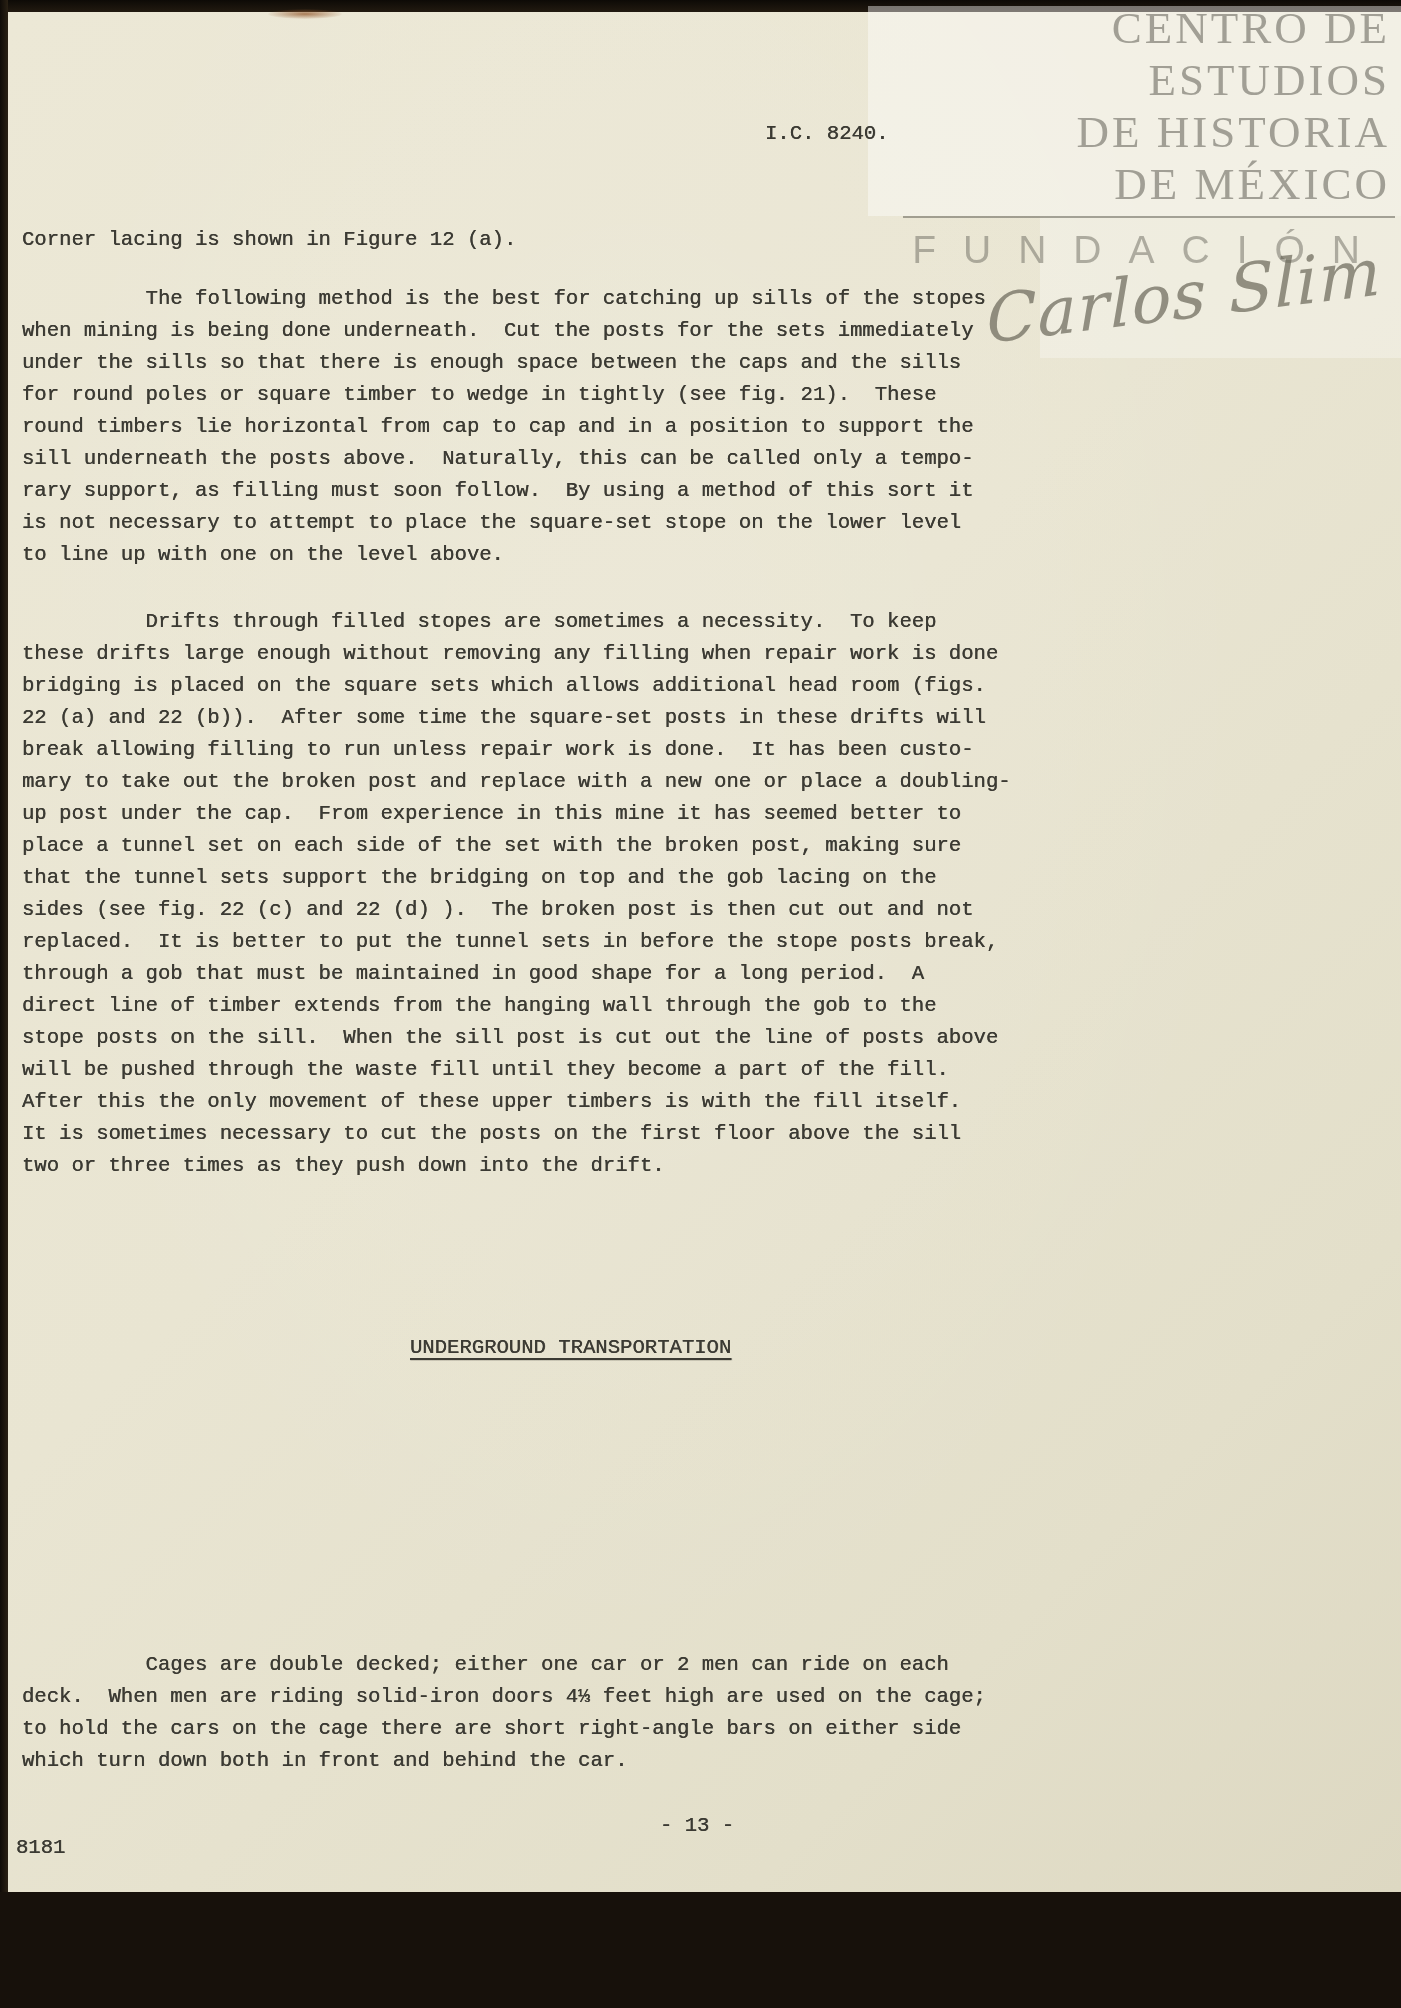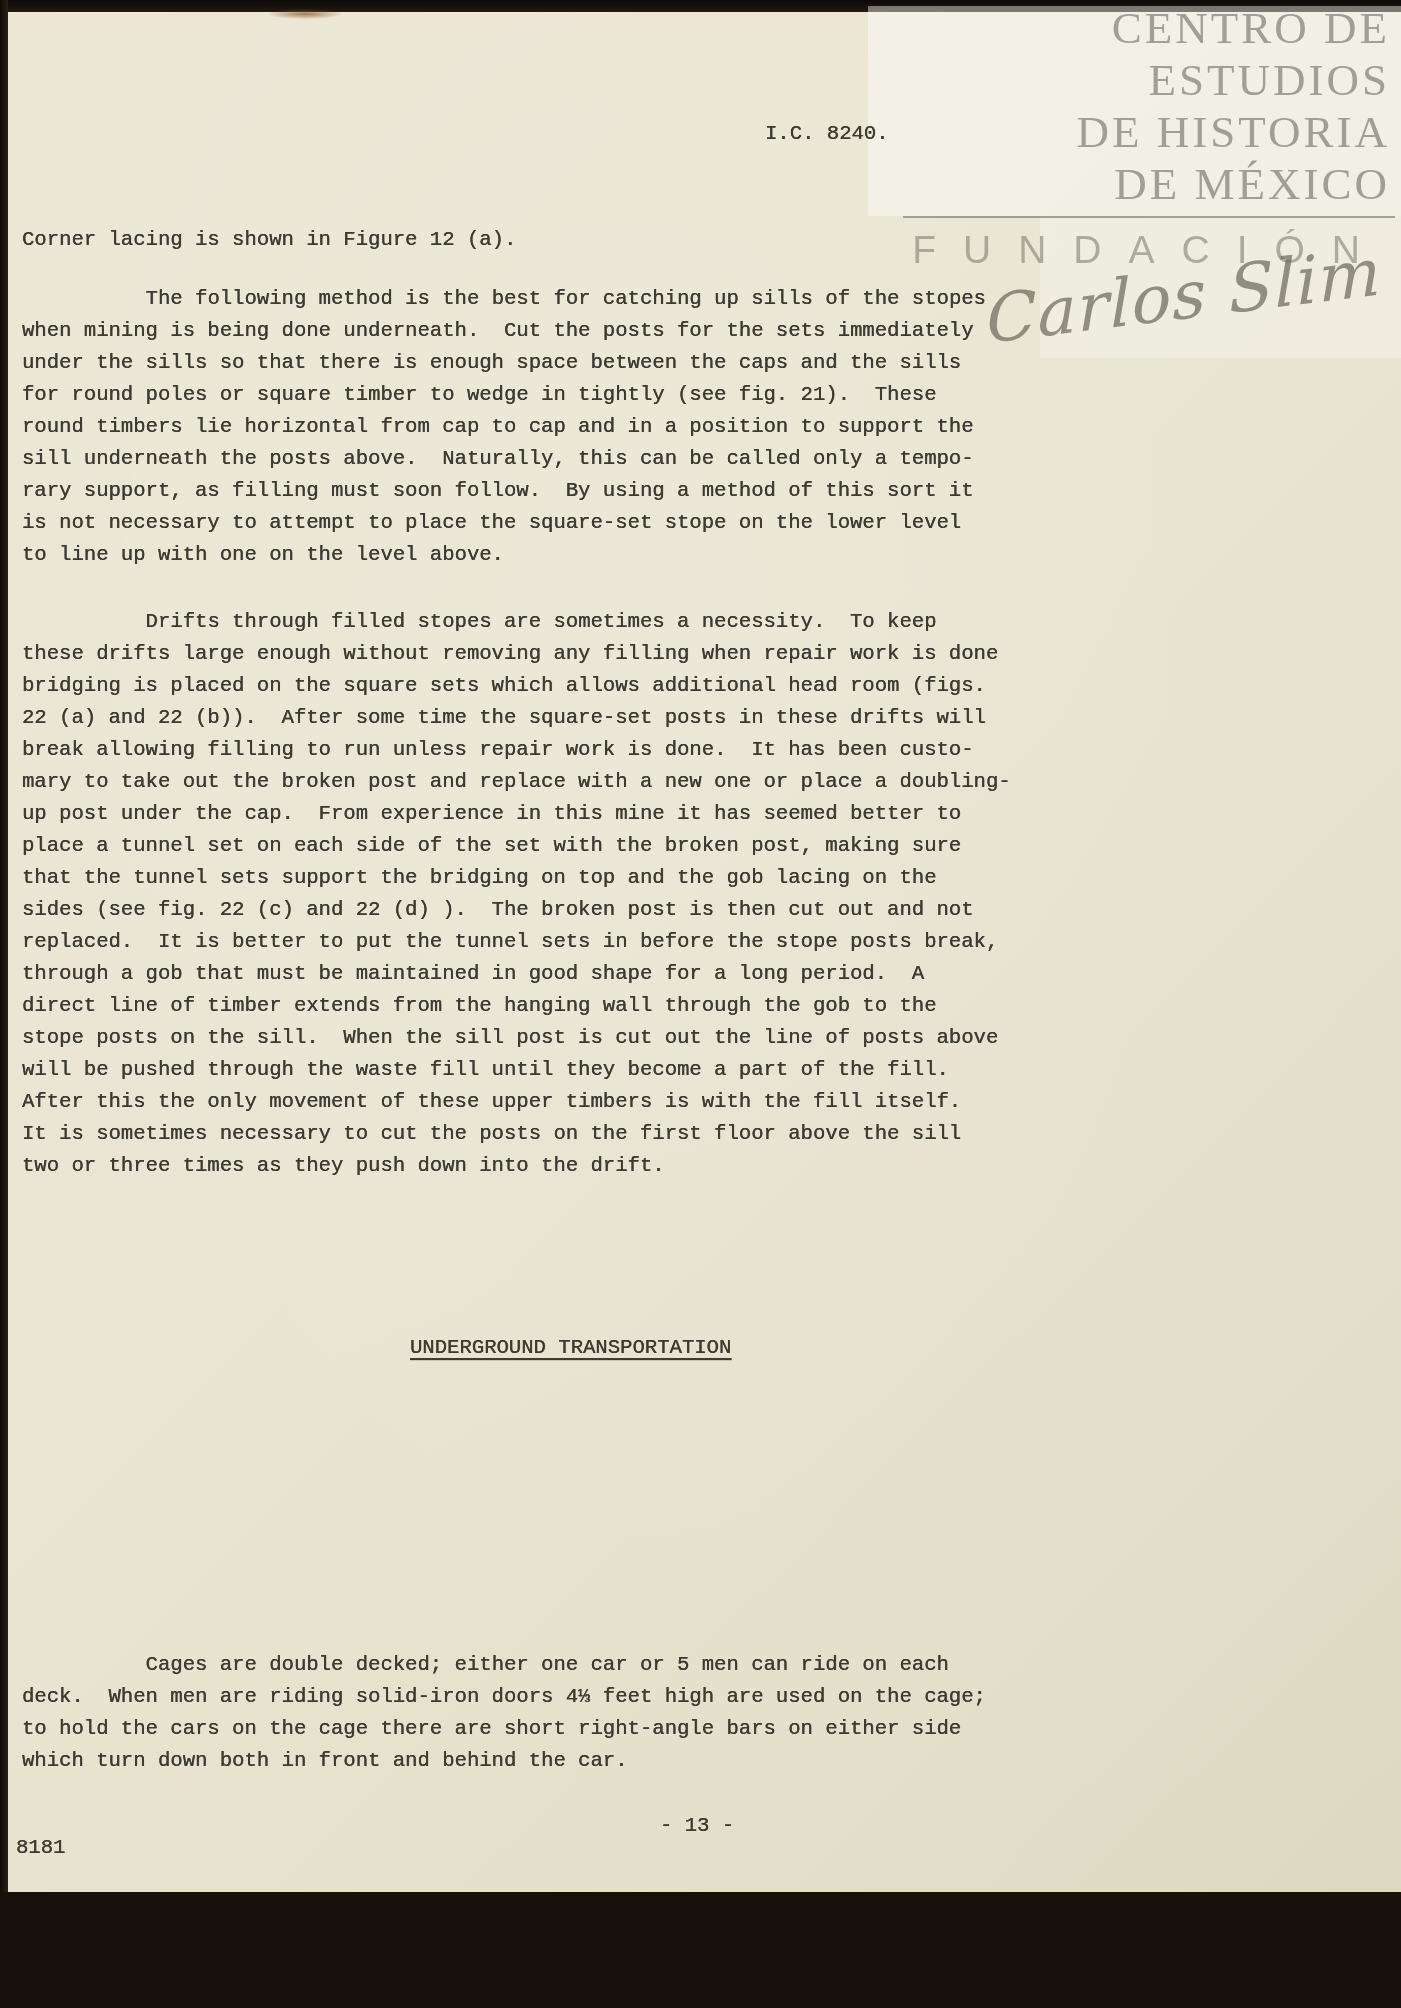--- a/index.html
+++ b/index.html
@@ -86,20 +86,20 @@
 will be pushed through the waste fill until they become a part of the fill.
 After this the only movement of these upper timbers is with the fill itself.
 It is sometimes necessary to cut the posts on the first floor above the sill
 two or three times as they push down into the drift.</div>
 
 
   <div class="typed heading" style="left:410px;top:1332px;">UNDERGROUND TRANSPORTATION</div>
 
 
 
-  <div class="typed" style="left:22px;top:1649px;width:1340px;">          Cages are double decked; either one car or 5 men can ride on each
+  <div class="typed" style="left:22px;top:1649px;width:1340px;">          Cages are double decked; either one car or 2 men can ride on each
 deck.  When men are riding solid-iron doors 4⅓ feet high are used on the cage;
 to hold the cars on the cage there are short right-angle bars on either side
 which turn down both in front and behind the car.</div>
 
   <div class="typed" style="left:16px;top:1798px;margin-top:34px;">8181</div>
   <div class="typed" style="left:660px;top:1810px;">- 13 -</div>
 </div>
 
 </body></html>

